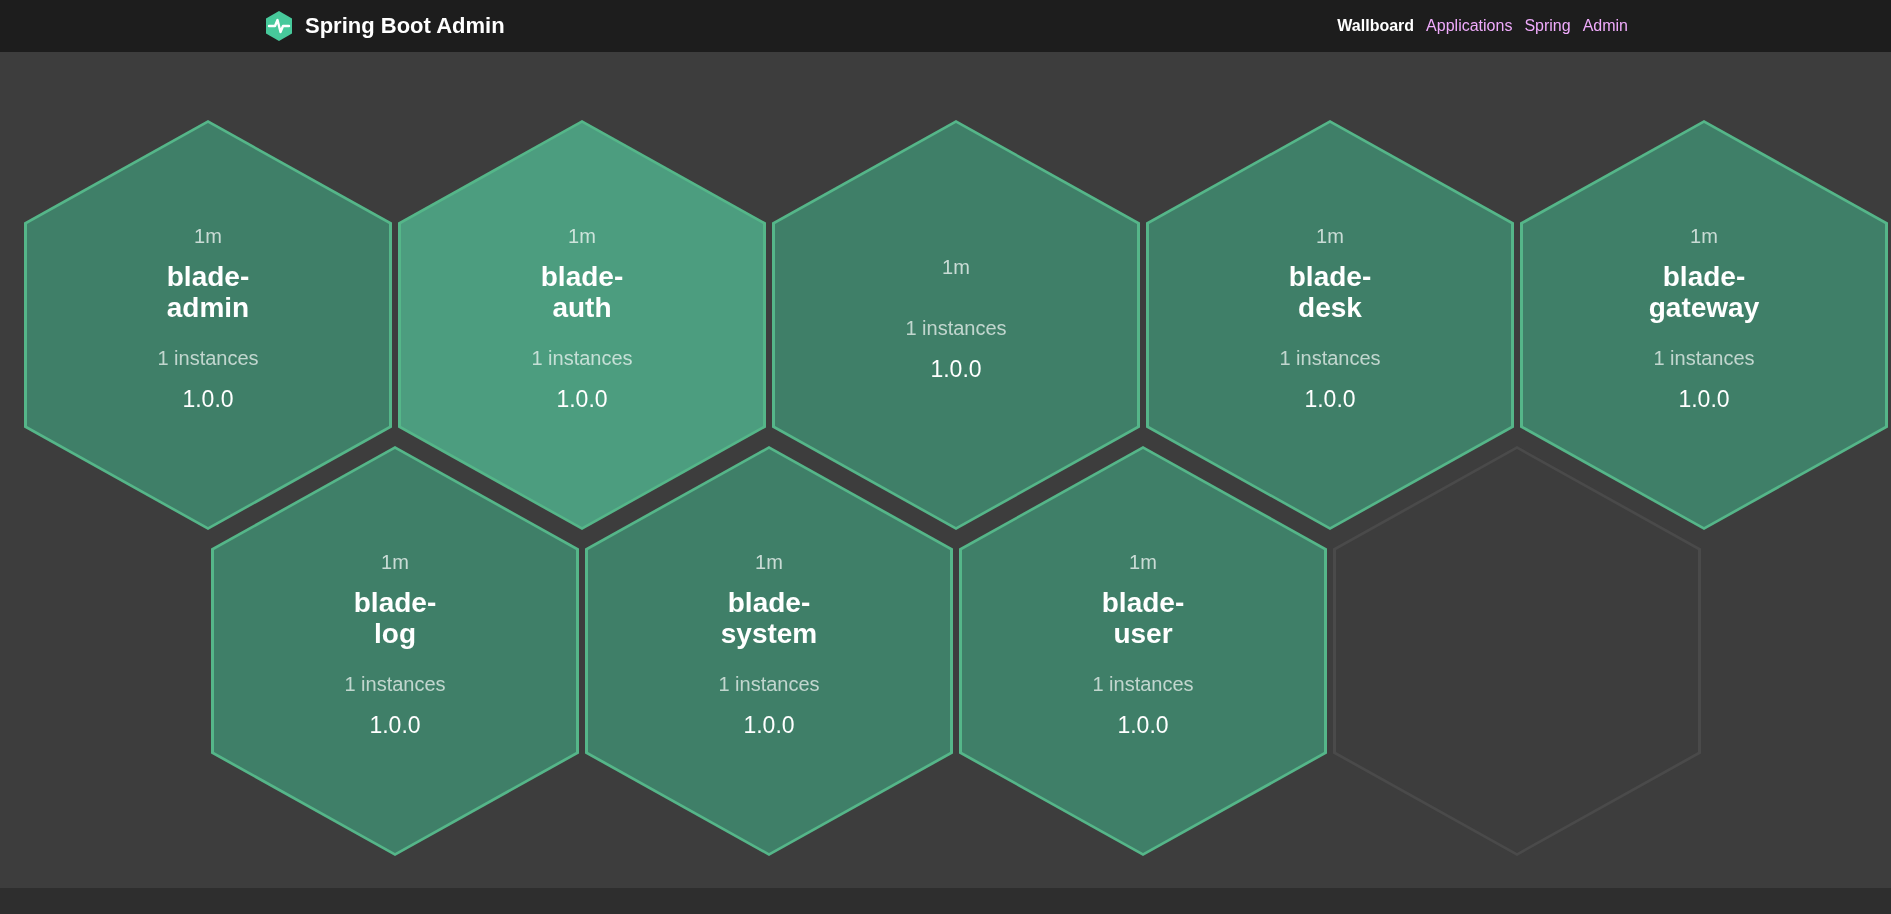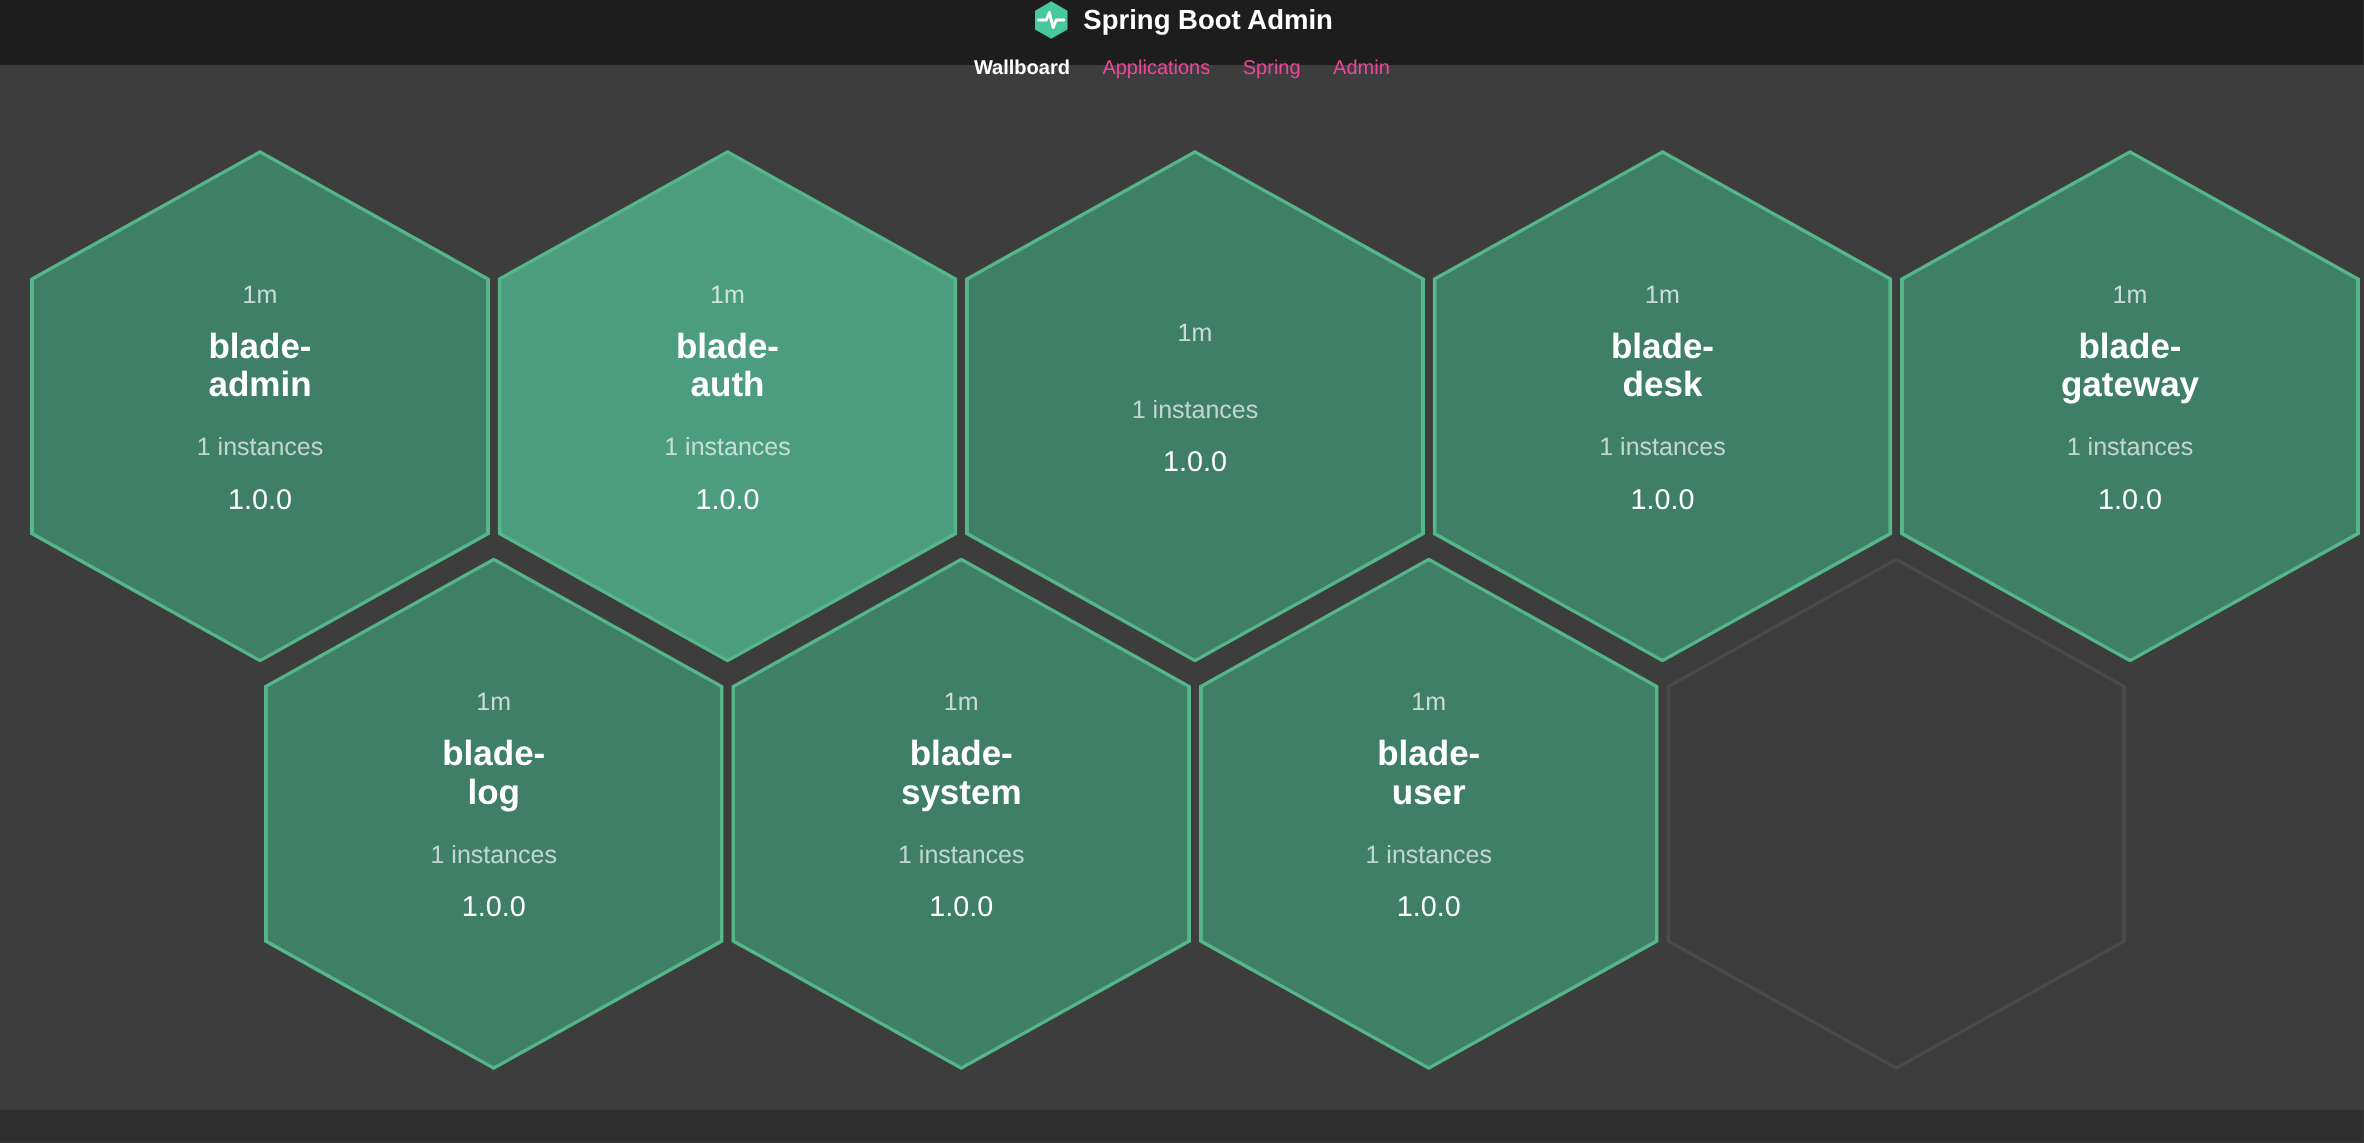--- a/index.html
+++ b/index.html
@@ -8,27 +8,27 @@
     background:#3d3d3d;
     font-family:"Liberation Sans", sans-serif;
     overflow:hidden;
     position:relative;
   }
 
   
   .navbar { height:52px; background:#1d1d1d; }
   .nav-container {
     width:1365px; height:100%; margin:0 auto;
-    display:flex; align-items:center; justify-content:space-between;flex-direction:column;
+    display:flex; align-items:center; justify-content:space-between;
   }
   .brand { display:flex; align-items:center; gap:10px; cursor:pointer; }
   .brand-icon { display:flex; align-items:center; }
   .brand-text { color:#ffffff; font-size:22px; font-weight:700; }
-  .nav-links { display:flex; gap:26px; list-style:none; margin:14px; padding:0; }
-  .nav-links li { color:#ec4899; font-size:16px; cursor:pointer; }
+  .nav-links { display:flex; gap:12px; list-style:none; margin:0; padding:0; }
+  .nav-links li { color:#f0abfc; font-size:16px; cursor:pointer; }
   .nav-links li.active { color:#ffffff; font-weight:700; }
 
   
   .board { position:relative; height:862px;border-radius:22px; }
 
   .hex {
     position:absolute; width:368px; height:410px;
     clip-path:polygon(50% 0,100% 25%,100% 75%,50% 100%,0 75%,0 25%);
     background:#55b689;
     cursor:pointer;

